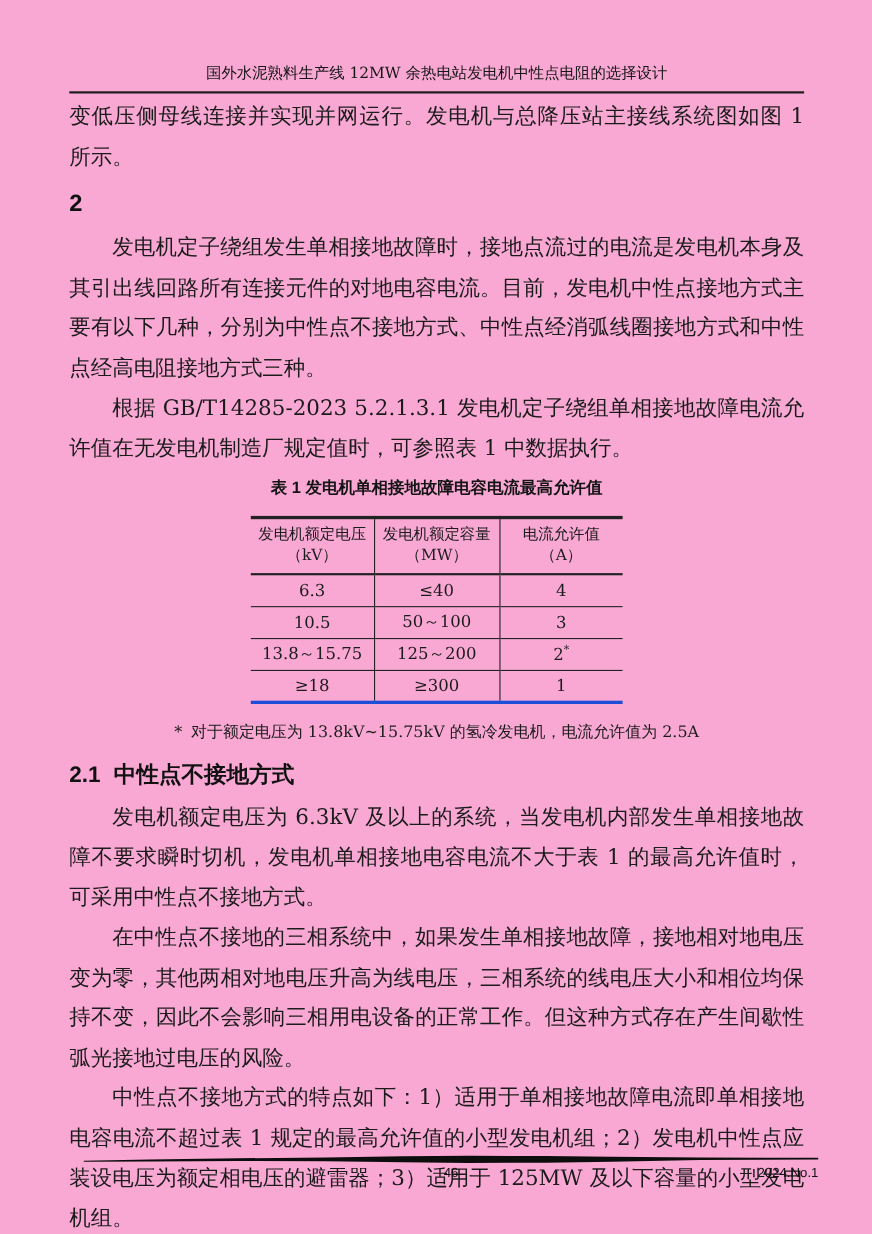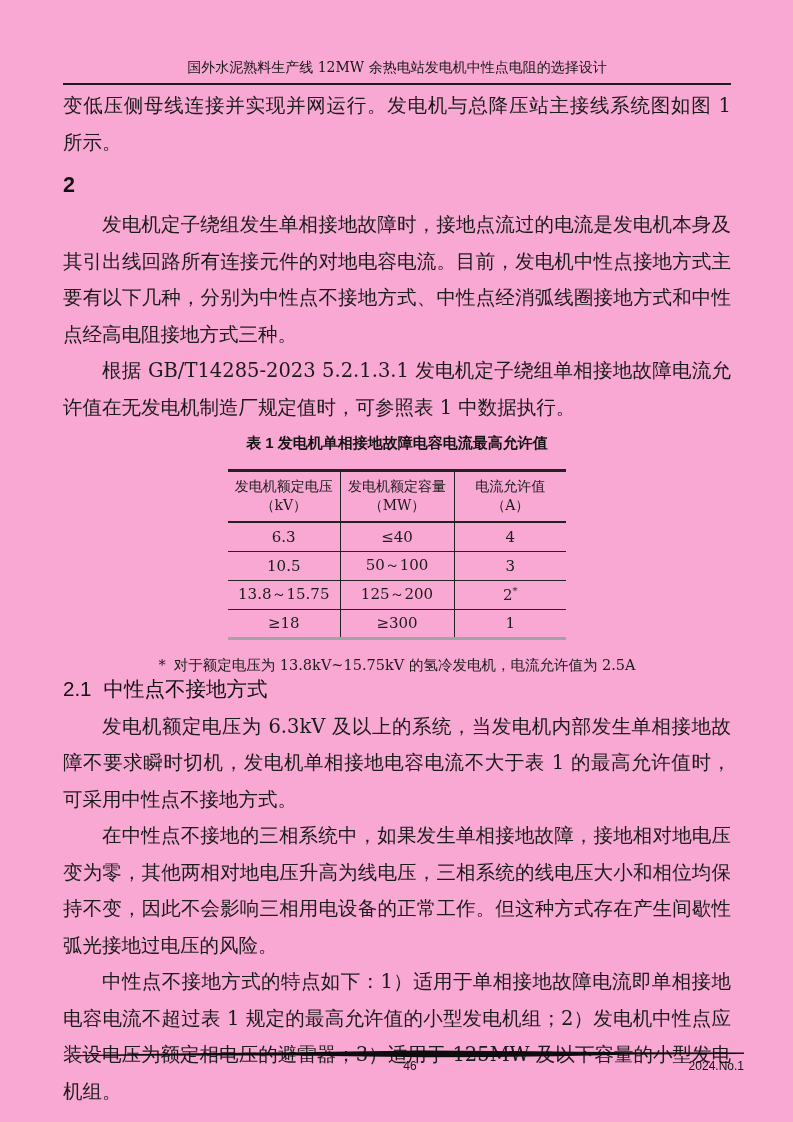--- a/index.html
+++ b/index.html
@@ -50,42 +50,42 @@
     font-family: "Liberation Sans", "DejaVu Sans", sans-serif;
     font-weight: bold;
     font-size: 21.5px;
     line-height: 30px;
     color: #111;
   }
   .h-subsection {
     display: flex;
     align-items: flex-start;
     gap: 12px;
-    margin: 0 0 6px 0;
-    font-family: "Liberation Sans", "DejaVu Sans", sans-serif;
-    font-weight: normal;
+    margin: 16px 0 6px 0;
+    font-family: "Liberation Sans", "DejaVu Sans", sans-serif;
+    font-weight: bold;
     font-size: 20.5px;
     line-height: 28px;
     color: #111;
   }
   
   .table-caption {
     margin: 8px 0 10px 0;
     text-align: center;
     font-family: "Liberation Sans", "DejaVu Sans", sans-serif;
     font-weight: bold;
     font-size: 15px;
     color: #141414;
   }
   table.allowed-current {
     margin: 16px auto;
     width: 338px;
     border-collapse: collapse;
     border-top: 3px solid #222;
-    border-bottom: 3px solid #a3a3a3;
+    border-bottom: 3px solid #1d4ed8;
     text-align: center;
     color: #1b1b1b;
   }
   table.allowed-current col.c1 { width: 112px; }
   table.allowed-current col.c2 { width: 114px; }
   table.allowed-current col.c3 { width: 112px; }
   table.allowed-current th {
     font-weight: normal;
     font-size: 14px;
     line-height: 19px;

